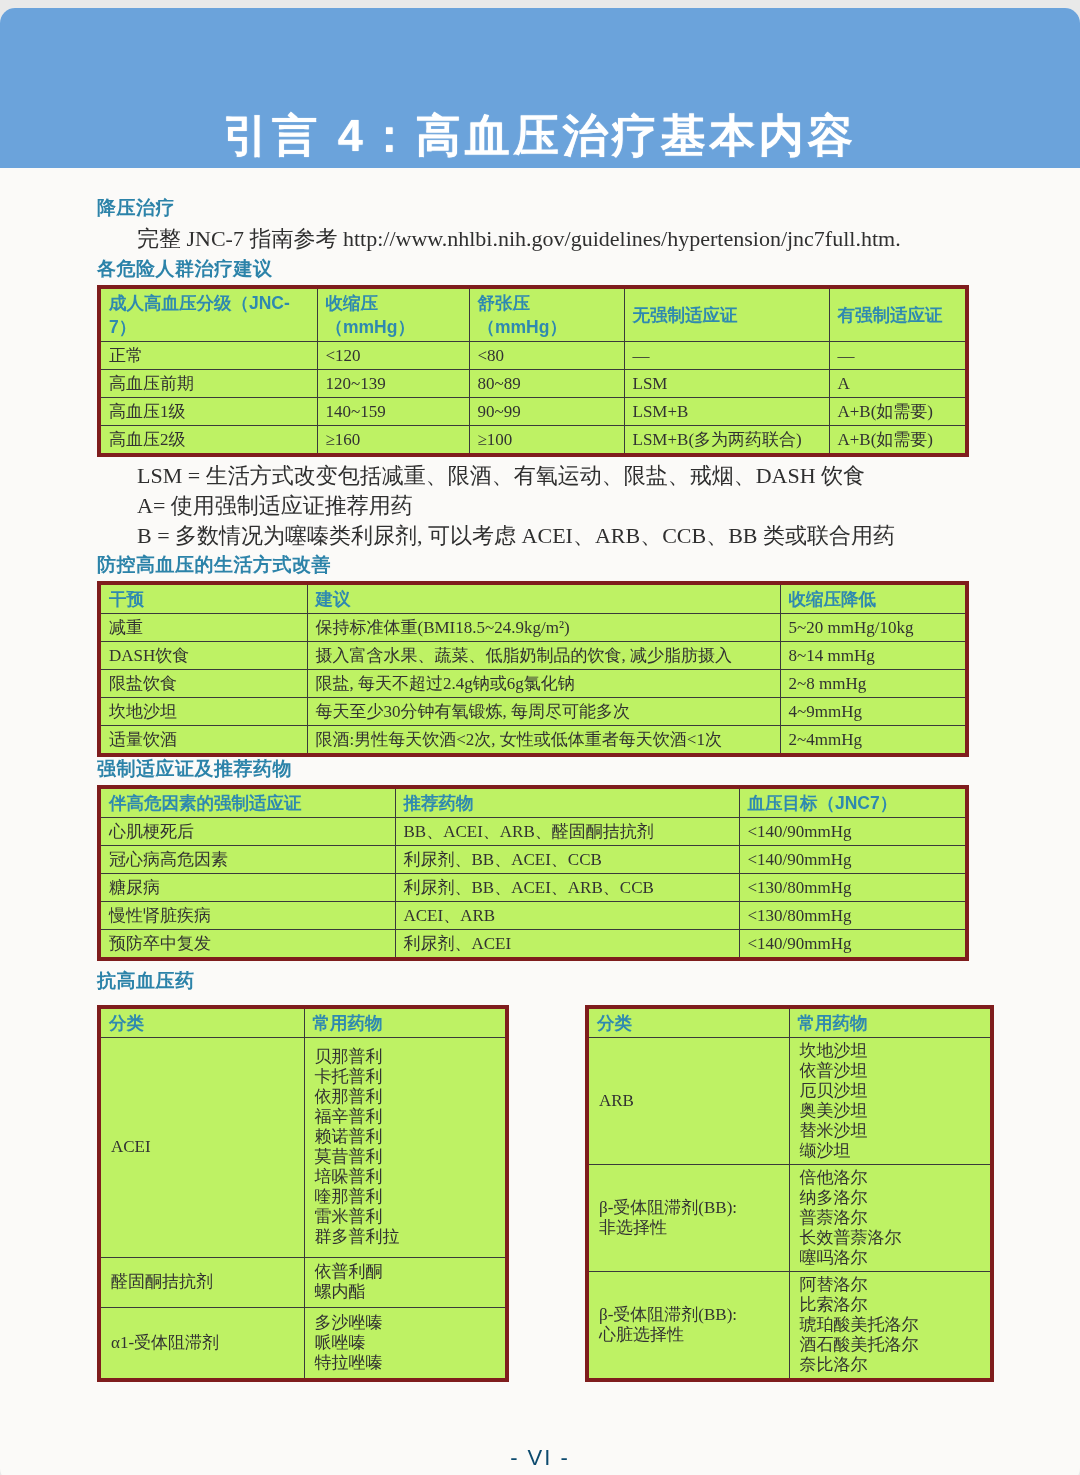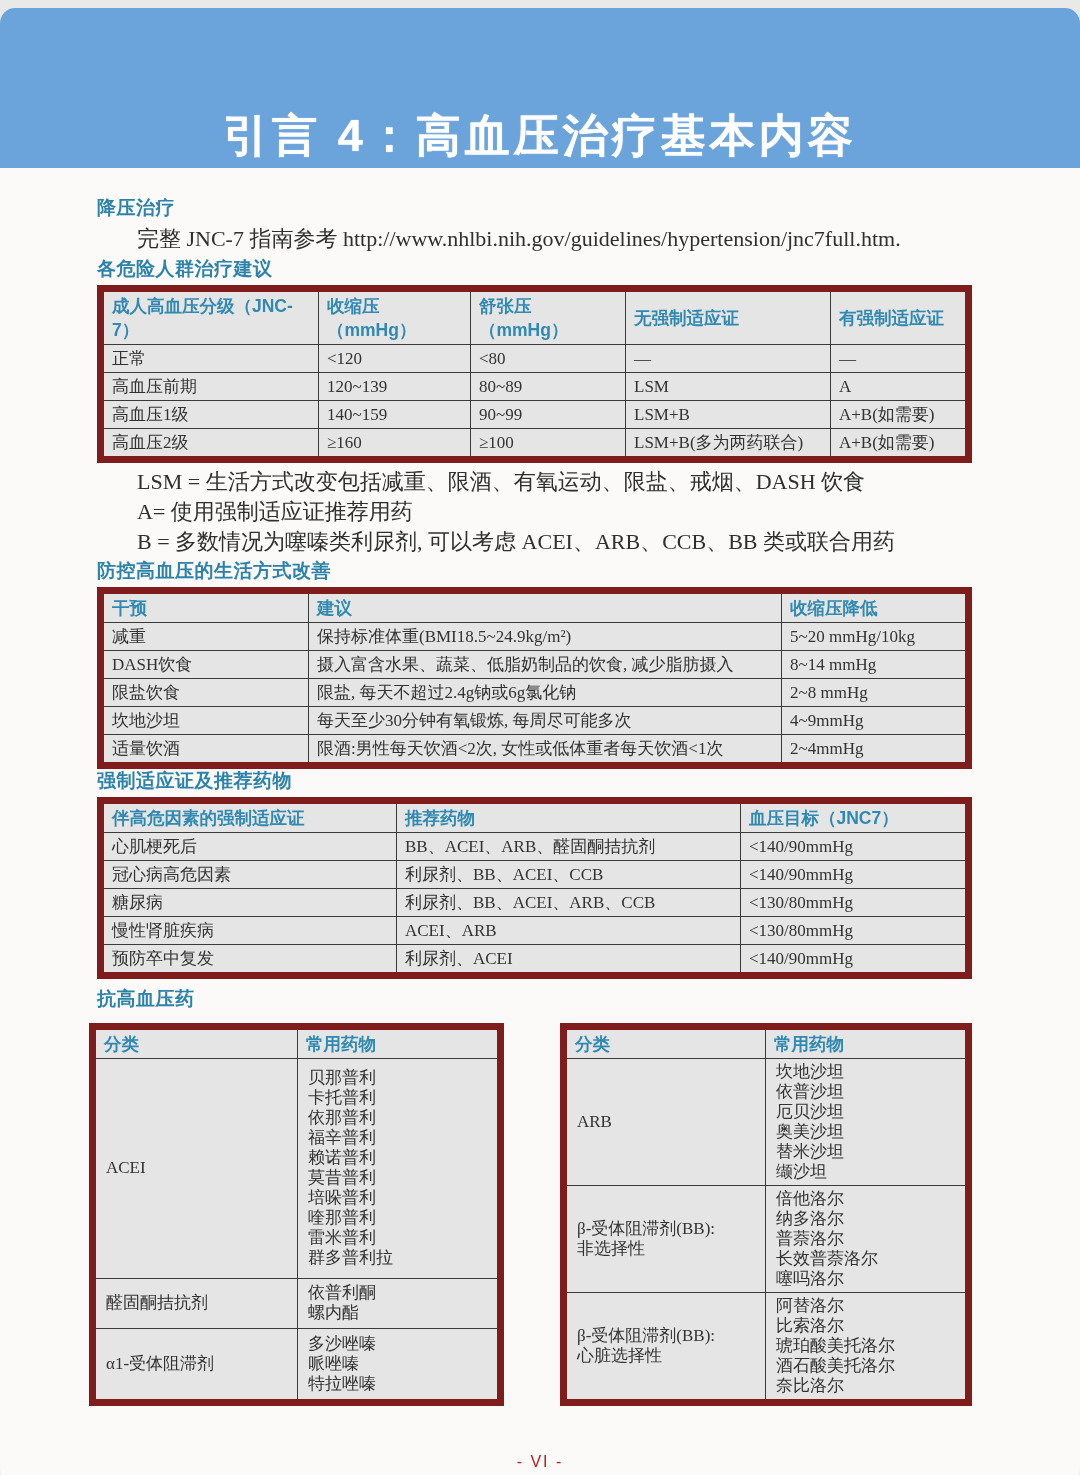--- a/index.html
+++ b/index.html
@@ -15,65 +15,65 @@
     height: 160px; background: #6ba3db;
     display: flex; align-items: flex-end; justify-content: center;
     padding-bottom: 10px;
   }
   .banner h1 {
     font-family: "Liberation Sans", "DejaVu Sans", sans-serif;
     font-weight: 900; font-size: 45px; color: #ffffff;
     letter-spacing: 4px; line-height: 1;
     text-shadow: 0 0 1px #ffffff;
   }
-  .content { padding: 0 108px 0 97px; }
+  .content { padding: 0 68px 0 97px; }
   h2.sec {
     font-family: "Liberation Sans", "DejaVu Sans", sans-serif;
     color: #2c83a9; font-size: 19px; font-weight: bold;
     line-height: 24px; letter-spacing: 0.5px;
   }
   .mt28 { margin-top: 28px; }
   .mt8  { margin-top: 8px; }
   .mt6  { margin-top: 6px; }
   p.body { font-size: 22px; line-height: 25px; color: #2f2f2f; }
   p.indent { text-indent: 40px; }
   .notes { margin: 6px 0 4px; }
   .notes p { margin-bottom: 5px; }
   .hang { margin: 8px 0 6px; line-height: 26px; }
 
   table.tbl {
     border-collapse: collapse; table-layout: fixed;
-    border: 7px solid #7f1d1d; margin-top: 4px;
-    background: #e5e5e5;
+    border: 4px solid #7f1d1d; margin-top: 4px;
+    background: #bef264;
   }
   table.tbl th, table.tbl td {
     border: 1.5px solid #3a3a3a;
     font-size: 17px; text-align: left;
     padding: 2px 8px; vertical-align: middle;
     overflow: hidden;
   }
   table.tbl th {
     font-family: "Liberation Sans", "DejaVu Sans", sans-serif;
     color: #2f89b0; font-weight: bold; height: 30px; font-size: 17.5px;
   }
   table.t-full { width: 868px; }
   table.t1 td, table.t2 td, table.t3 td { height: 27px; line-height: 23px; }
 
-  .drug-tables { display: flex; gap: 56px; margin-top: 8px; justify-content: flex-end; }
+  .drug-tables { display: flex; gap: 76px; margin-top: 8px; }
   table.t-drug th { height: 27px; }
   table.t-drug td { line-height: 20px; padding: 3px 10px; }
   .pre { white-space: pre-line; }
   table.t4 { width: 408px; }
   table.t5 { width: 405px; }
 
   footer {
     position: absolute; bottom: 12px; left: 0; width: 100%;
     text-align: center;
     font-family: "Liberation Sans", "DejaVu Sans", sans-serif;
-    font-size: 16px; color: #b91c1c; letter-spacing: 2px;
+    font-size: 22px; color: #0c4a6e; letter-spacing: 2px;
   }
 </style>
 </head>
 <body>
 
 <div class="page">
 
   <header class="banner">
     <h1>引言 4：高血压治疗基本内容</h1>
   </header>

